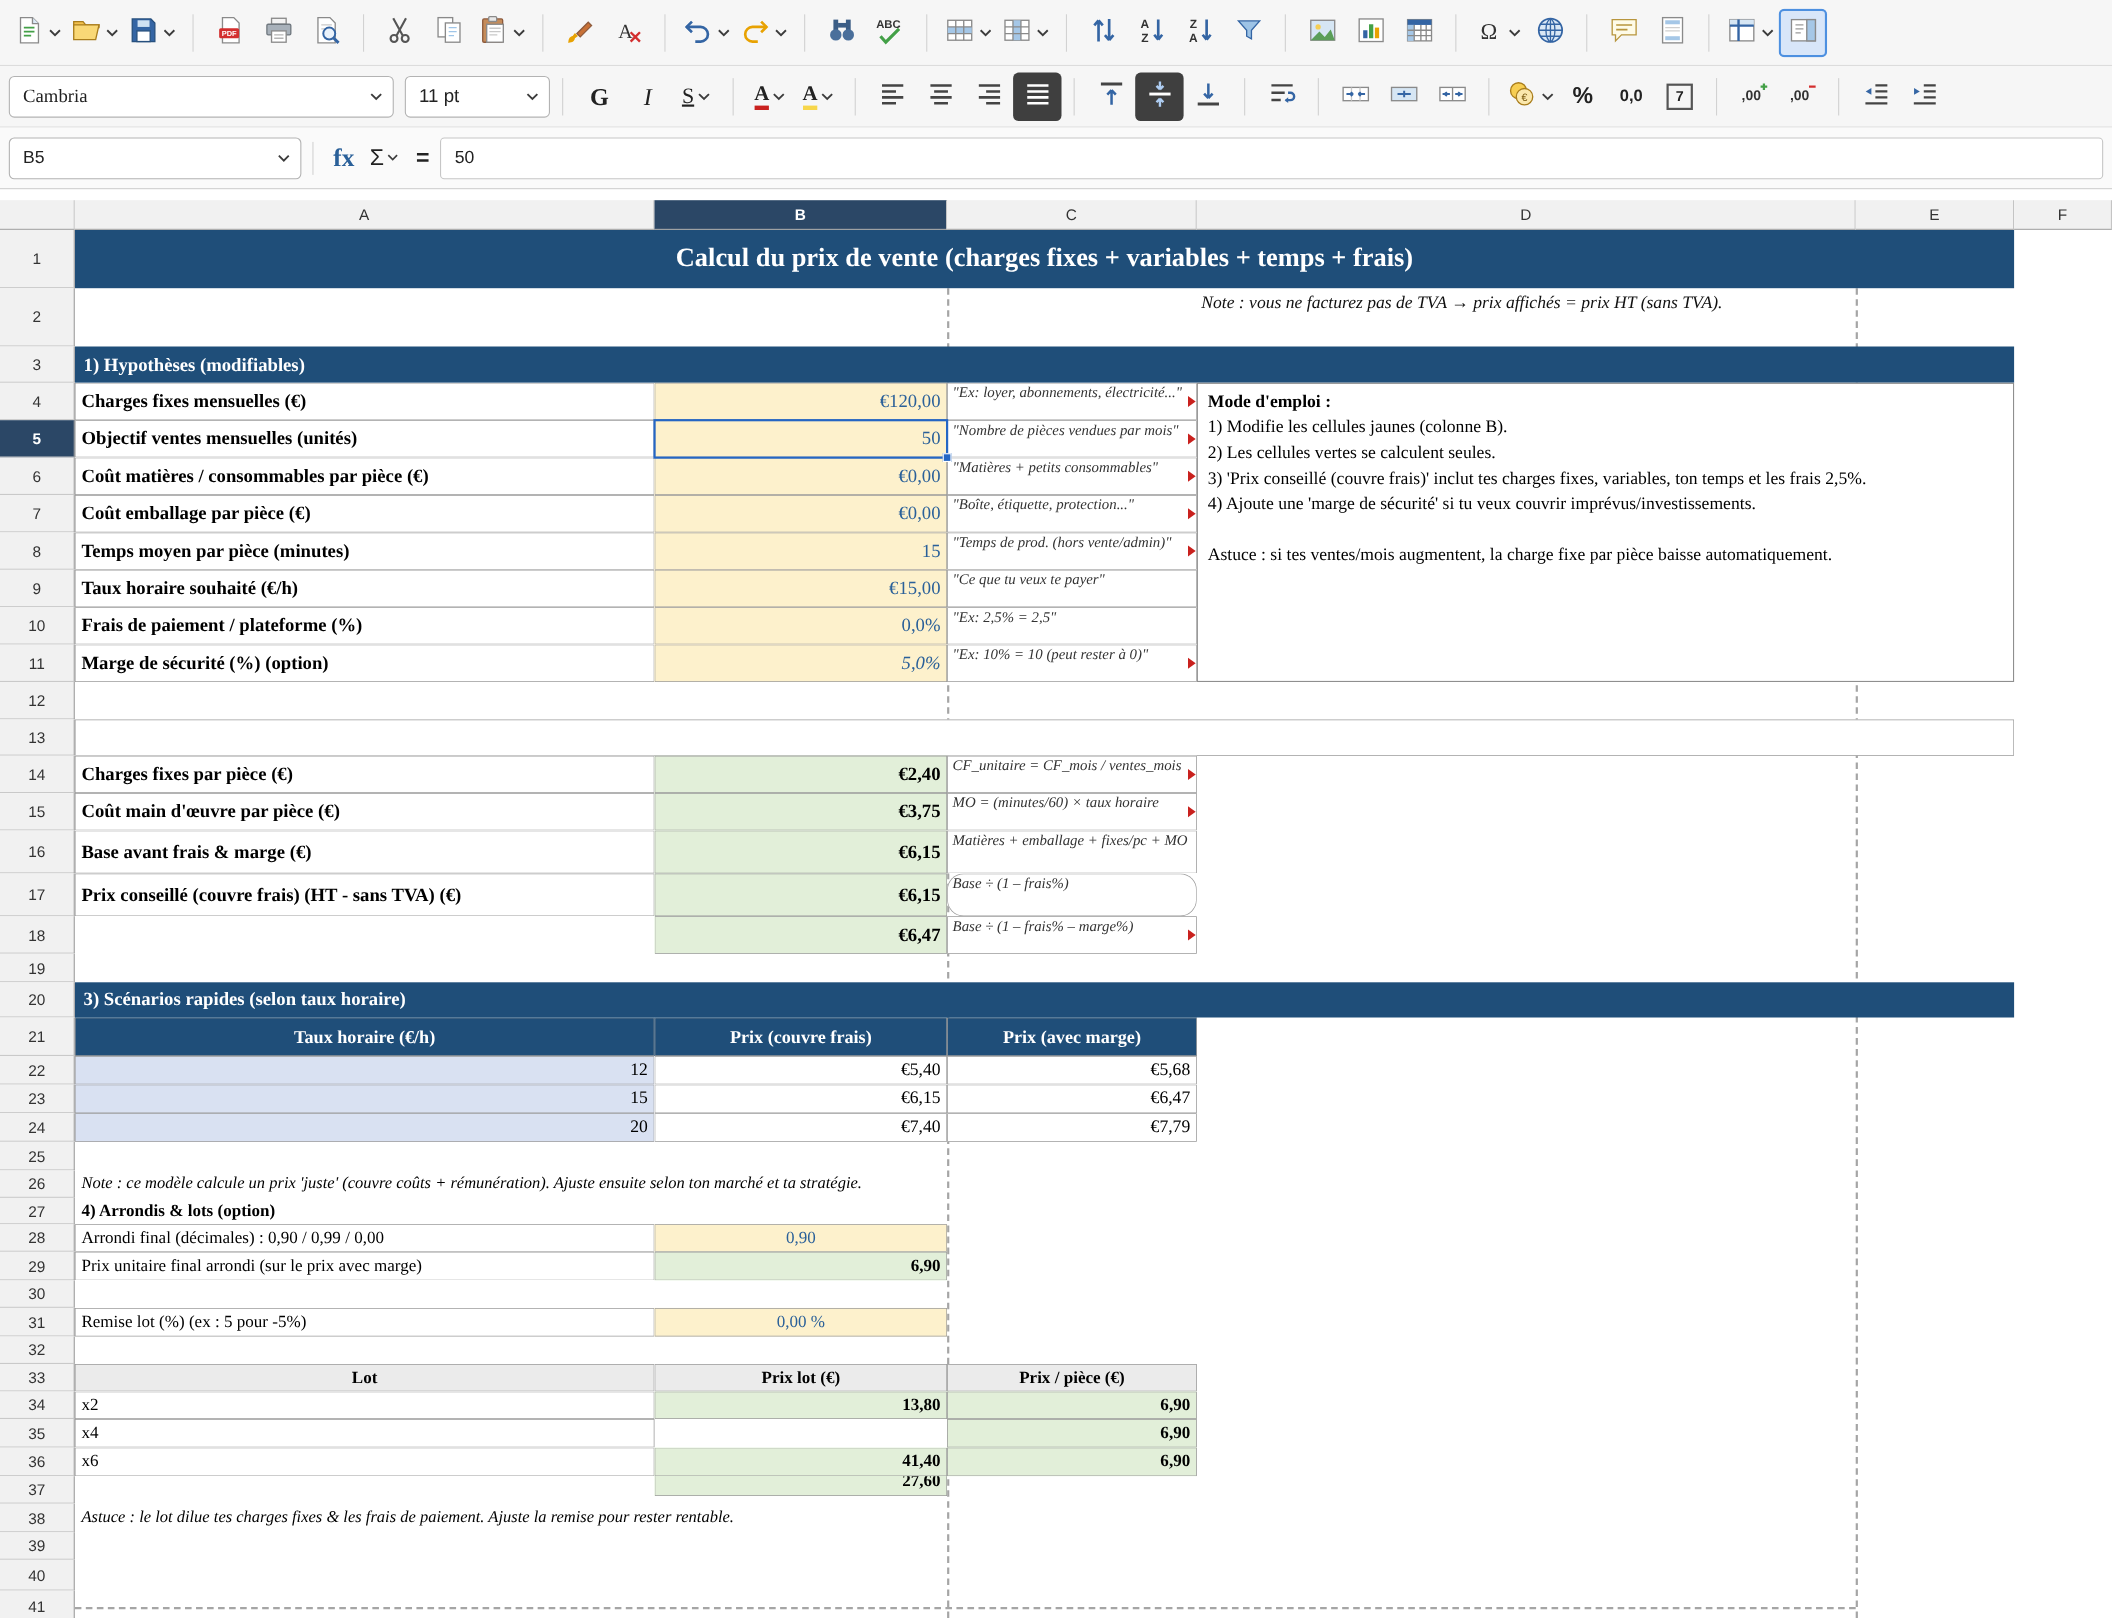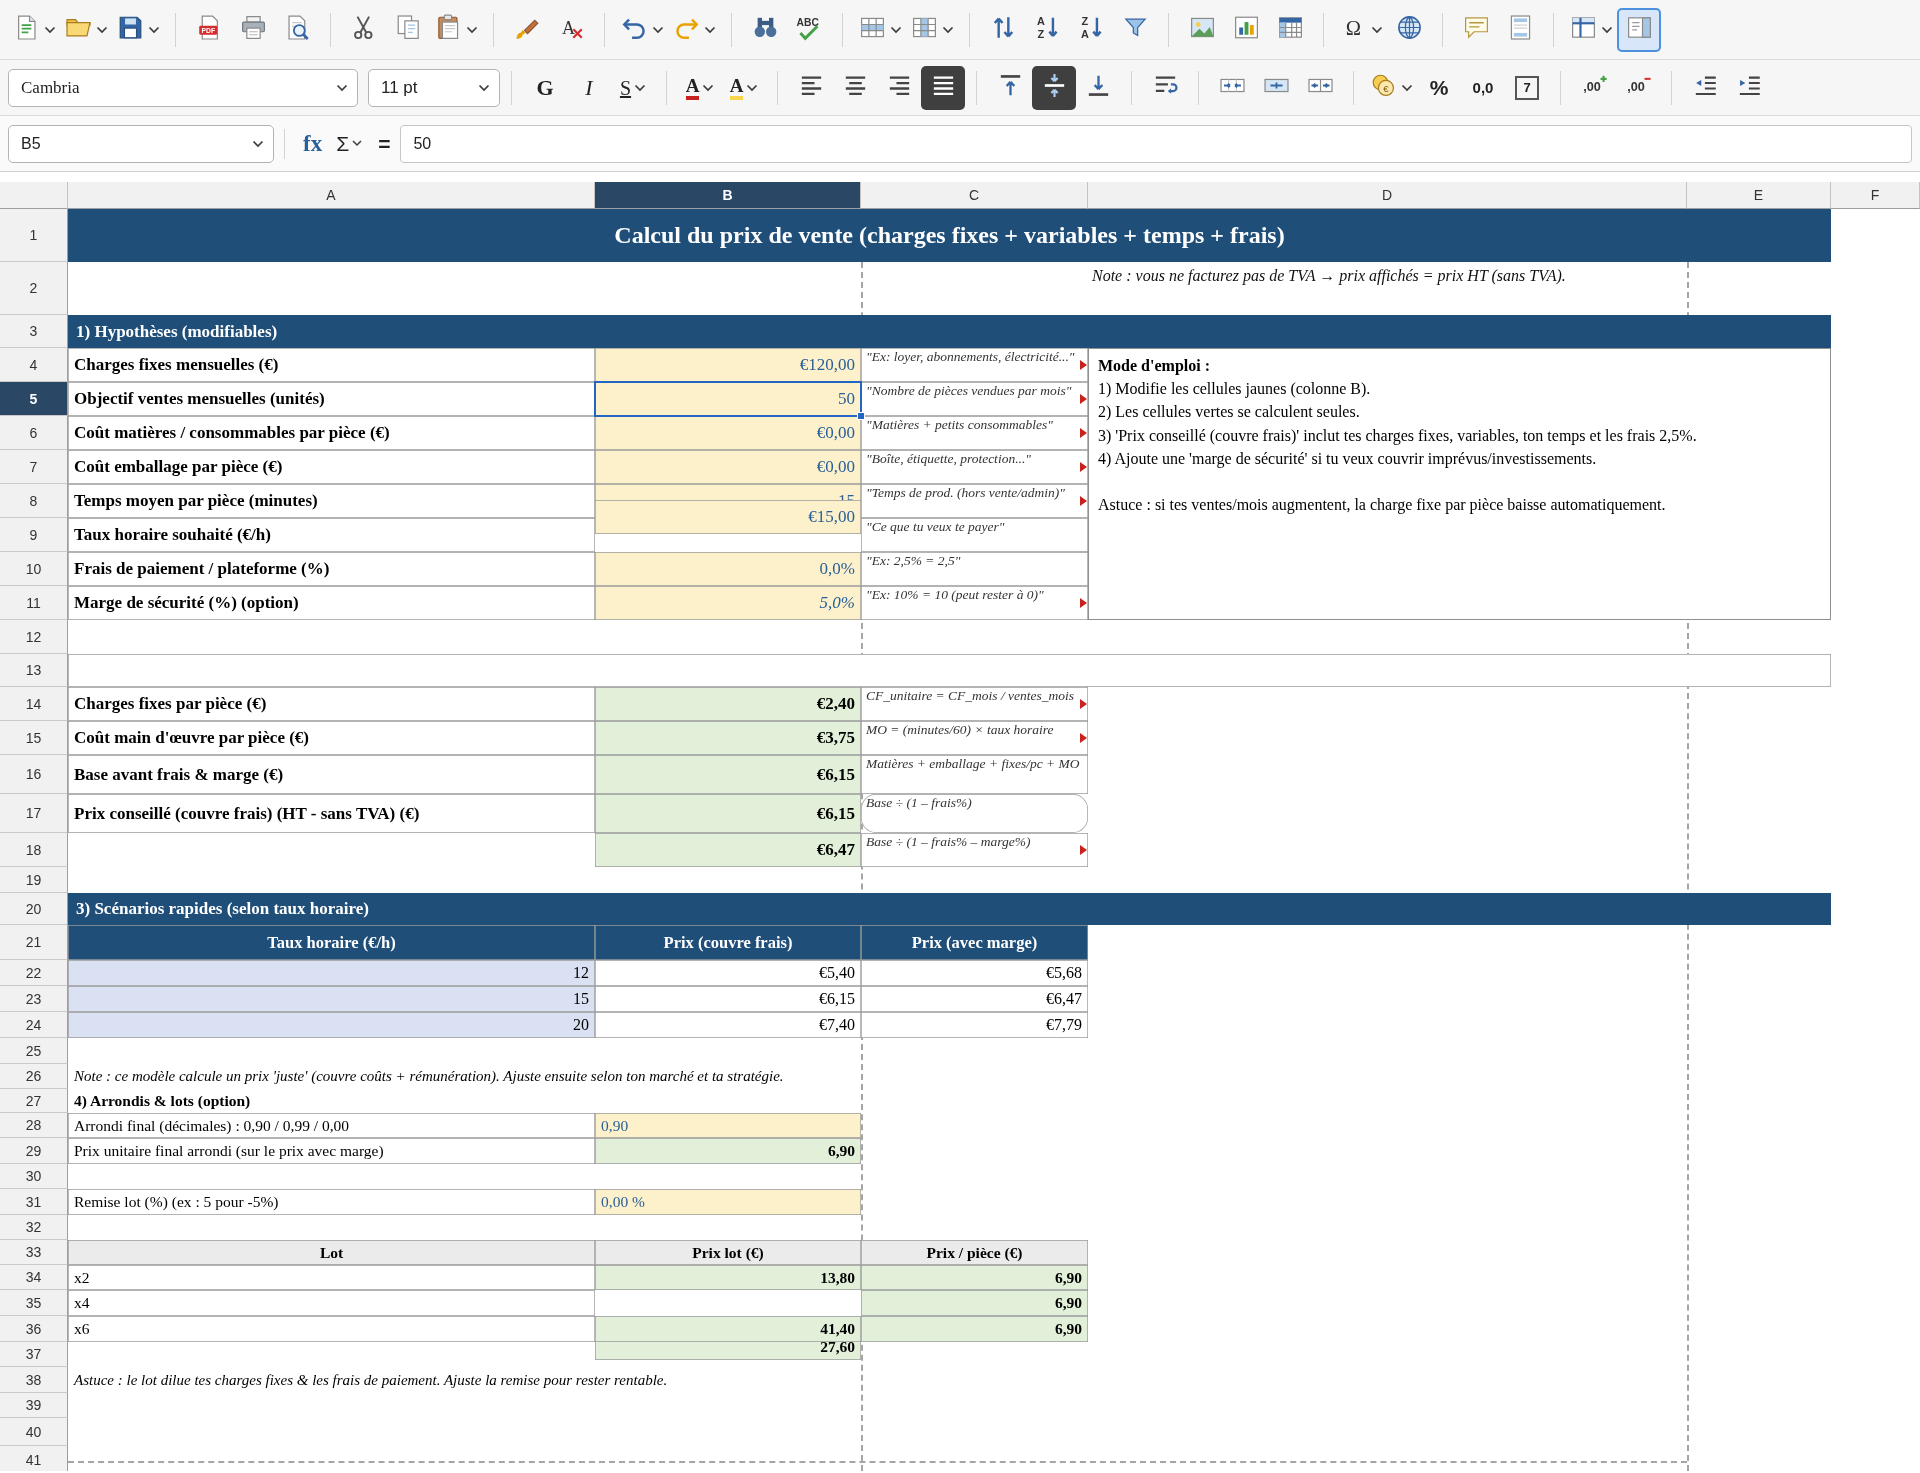--- a/index.html
+++ b/index.html
@@ -60,21 +60,21 @@
   border-bottom:1px solid #c9c9c9;display:flex;align-items:center;justify-content:center;
   font-size:14px;color:#333;z-index:4}
 .rh.sel{background:#2b4766;color:#fff;font-weight:bold}
 .cell{position:absolute;display:flex;align-items:center;overflow:hidden;z-index:1;
   font-family:"Liberation Serif","DejaVu Serif",serif;color:#000}
 .bd{box-shadow:inset 0 0 0 0.7px #9b9b9b;background:#fff}
 .c-title{background:#1f4e79;color:#fff;font-weight:bold;font-size:24px;justify-content:center}
 .c-section{background:#1f4e79;color:#fff;font-weight:bold;font-size:17px;padding-left:8px}
 .c-label{font-weight:bold;font-size:17px;padding:0 6px}
 .c-input{background:#fdf1cc !important;color:#2a6099;font-size:17px;justify-content:flex-end;padding:0 6px}
-.c-inputL{background:#fdf1cc !important;color:#2a6099;font-size:15.5px;justify-content:flex-start;padding:12px 6px}
+.c-inputL{background:#fdf1cc !important;color:#2a6099;font-size:15.5px;justify-content:center;padding:12px 6px}
 .c-calc{background:#e2efd9 !important;font-weight:bold;font-size:17px;justify-content:flex-end;padding:0 6px}
 .c-calcS{background:#e2efd9 !important;font-weight:bold;font-size:15.5px;justify-content:flex-end;padding:0 6px}
 .c-gnum{background:#e2efd9 !important;font-weight:bold;font-size:15.5px;justify-content:flex-end;padding:0 6px}
 .c-hint{font-style:italic;font-size:13.5px;color:#333;align-items:flex-start;
   padding:1px 5px;line-height:1.14}
 .c-thead{background:#1f4e79;color:#fff;font-weight:bold;font-size:16.5px;justify-content:center}
 .c-ghead{background:#ebebeb !important;font-weight:bold;font-size:15.5px;justify-content:center}
 .c-lav{background:#d9e1f2 !important;font-size:16px;justify-content:flex-end;padding:0 6px}
 .c-num{font-size:16px;justify-content:flex-end;padding:0 6px}
 .c-plainb{font-size:15.5px;padding:0 6px}
@@ -667,21 +667,21 @@
         <div class="cell c-input bd" style="left: 595px; top: 275px; width: 266px; height: 34px;">
           <span>15</span>
         </div>
         <div class="cell c-hint bd" style="left: 861px; top: 275px; width: 227px; height: 34px;">
           <span>"Temps de prod. (hors vente/admin)"</span>
           <div class="ofm"></div>
         </div>
         <div class="cell c-label bd" style="left: 68px; top: 309px; width: 527px; height: 34px;">
           <span>Taux horaire souhaité (€/h)</span>
         </div>
-        <div class="cell c-input bd" style="left: 595px; top: 291px; width: 266px; height: 34px;">
+        <div class="cell c-input bd" style="left: 595px; top: 309px; width: 266px; height: 34px;">
           <span>€15,00</span>
         </div>
         <div class="cell c-hint bd" style="left: 861px; top: 309px; width: 227px; height: 34px;">
           <span>"Ce que tu veux te payer"</span>
         </div>
         <div class="cell c-label bd" style="left: 68px; top: 343px; width: 527px; height: 34px;">
           <span>Frais de paiement / plateforme (%)</span>
         </div>
         <div class="cell c-input bd" style="left: 595px; top: 343px; width: 266px; height: 34px;">
           <span>0,0%</span>

